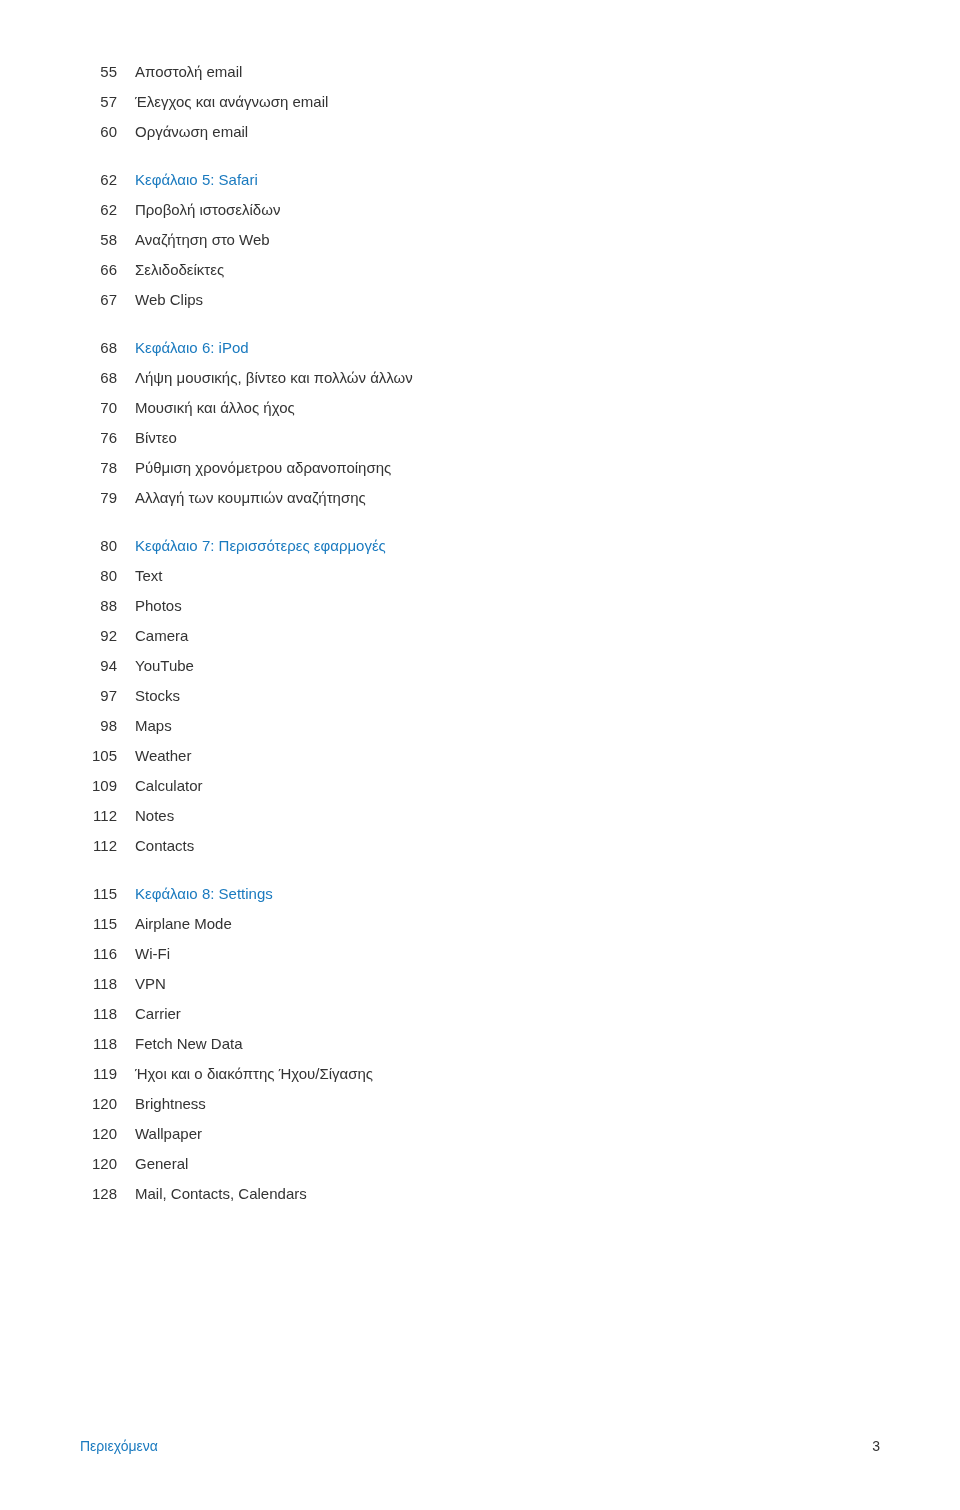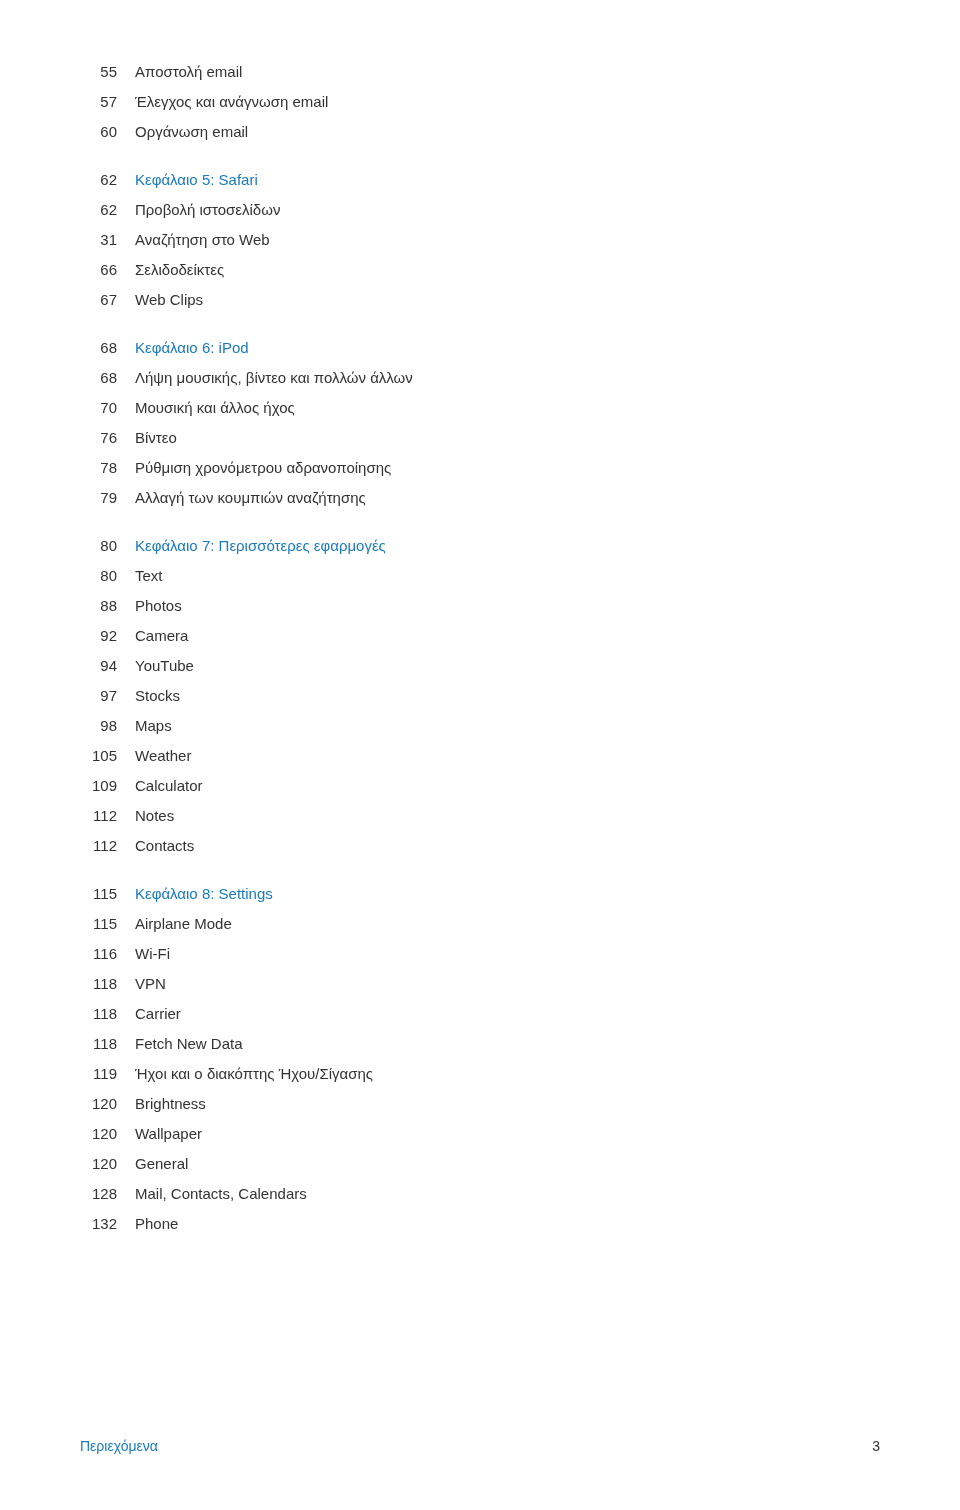--- a/index.html
+++ b/index.html
@@ -86,21 +86,21 @@
       <div class="spacer"></div>
       <div class="toc-entry chapter-heading">
         <span class="toc-number">62</span>
         <span class="toc-text">Κεφάλαιο 5: Safari</span>
       </div>
       <div class="toc-entry">
         <span class="toc-number">62</span>
         <span class="toc-text">Προβολή ιστοσελίδων</span>
       </div>
       <div class="toc-entry">
-        <span class="toc-number">31</span>
+        <span class="toc-number">58</span>
         <span class="toc-text">Αναζήτηση στο Web</span>
       </div>
       <div class="toc-entry">
         <span class="toc-number">66</span>
         <span class="toc-text">Σελιδοδείκτες</span>
       </div>
       <div class="toc-entry">
         <span class="toc-number">67</span>
         <span class="toc-text">Web Clips</span>
       </div>
@@ -211,24 +211,20 @@
         <span class="toc-number">120</span>
         <span class="toc-text">Wallpaper</span>
       </div>
       <div class="toc-entry">
         <span class="toc-number">120</span>
         <span class="toc-text">General</span>
       </div>
       <div class="toc-entry">
         <span class="toc-number">128</span>
         <span class="toc-text">Mail, Contacts, Calendars</span>
-      </div>
-      <div class="toc-entry">
-        <span class="toc-number">132</span>
-        <span class="toc-text">Phone</span>
       </div>
     </div>
 </div>
 
 <div class="footer">
   <span class="footer-label">Περιεχόμενα</span>
   <span class="footer-page">3</span>
 </div>
 
 </body></html>

